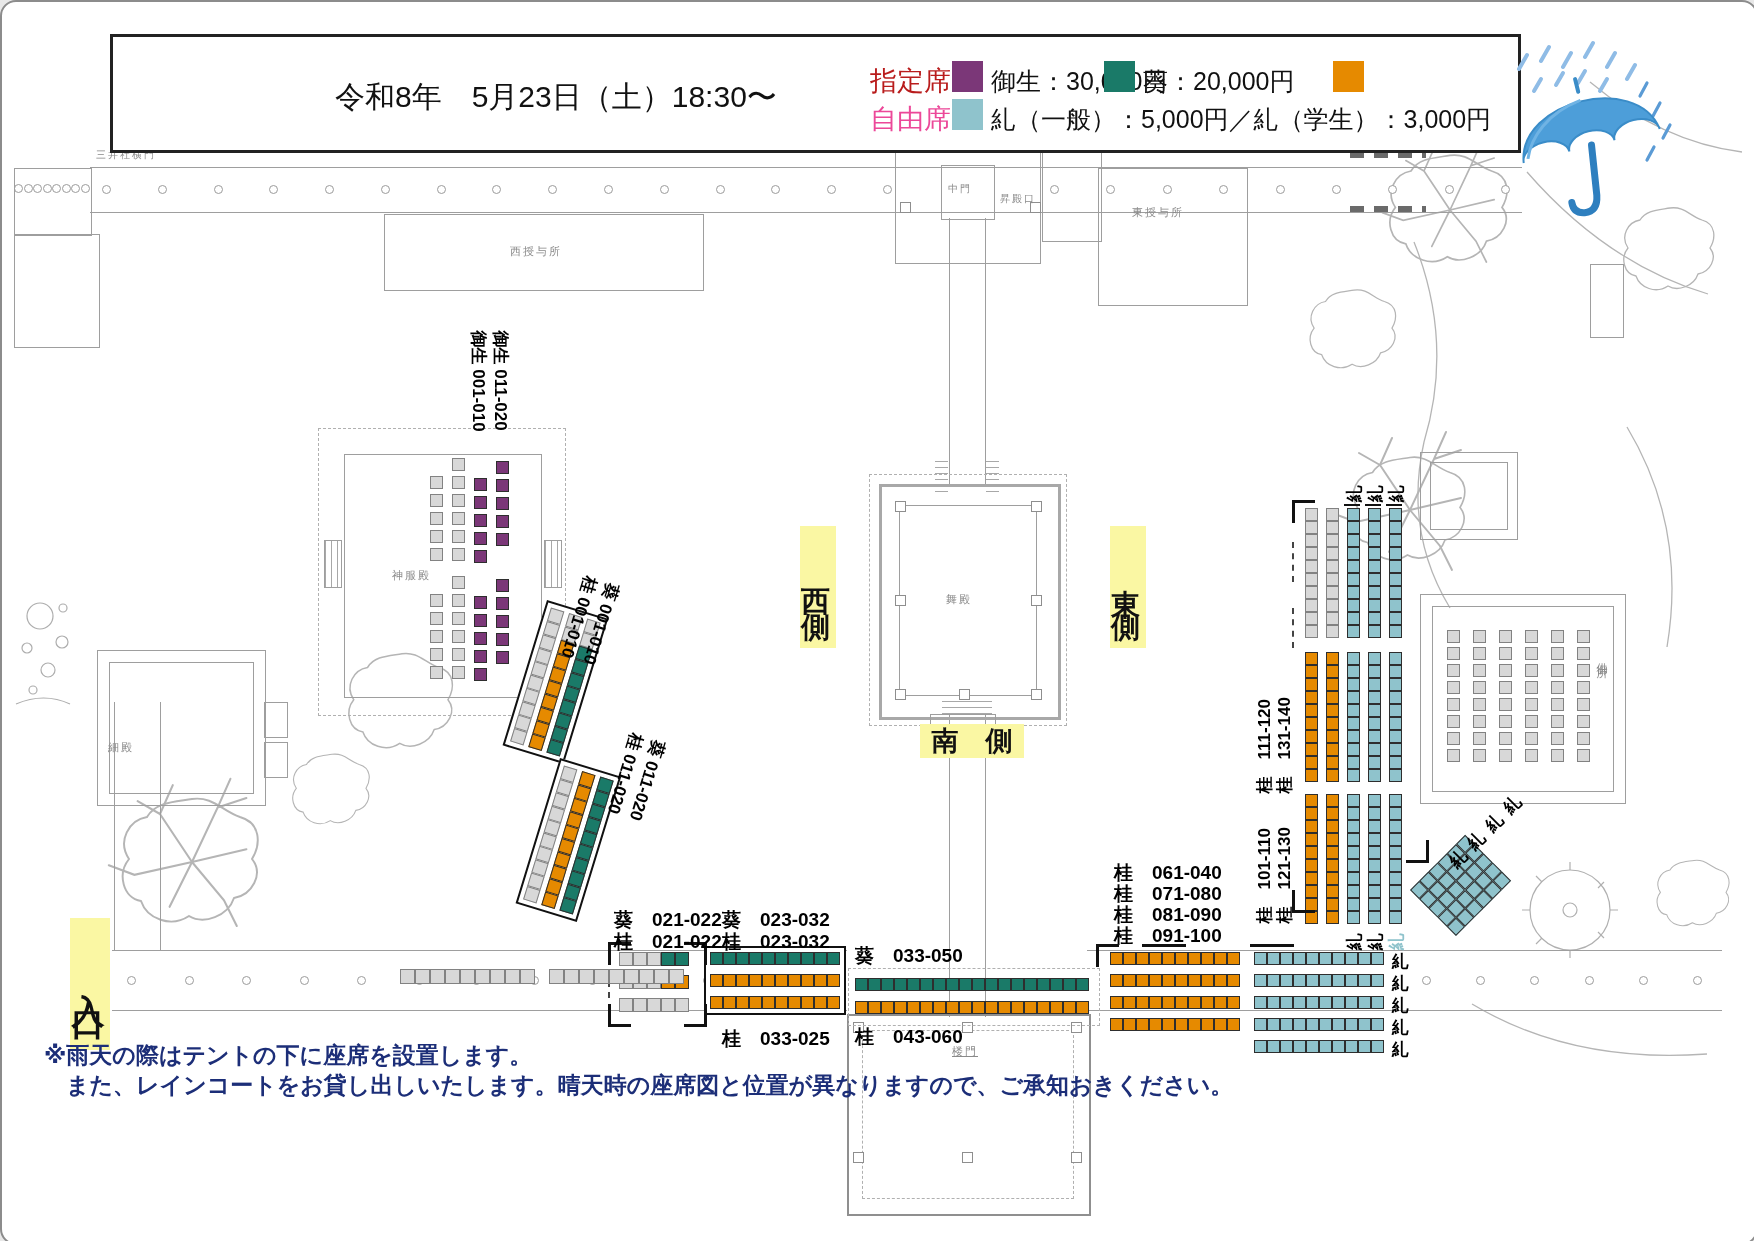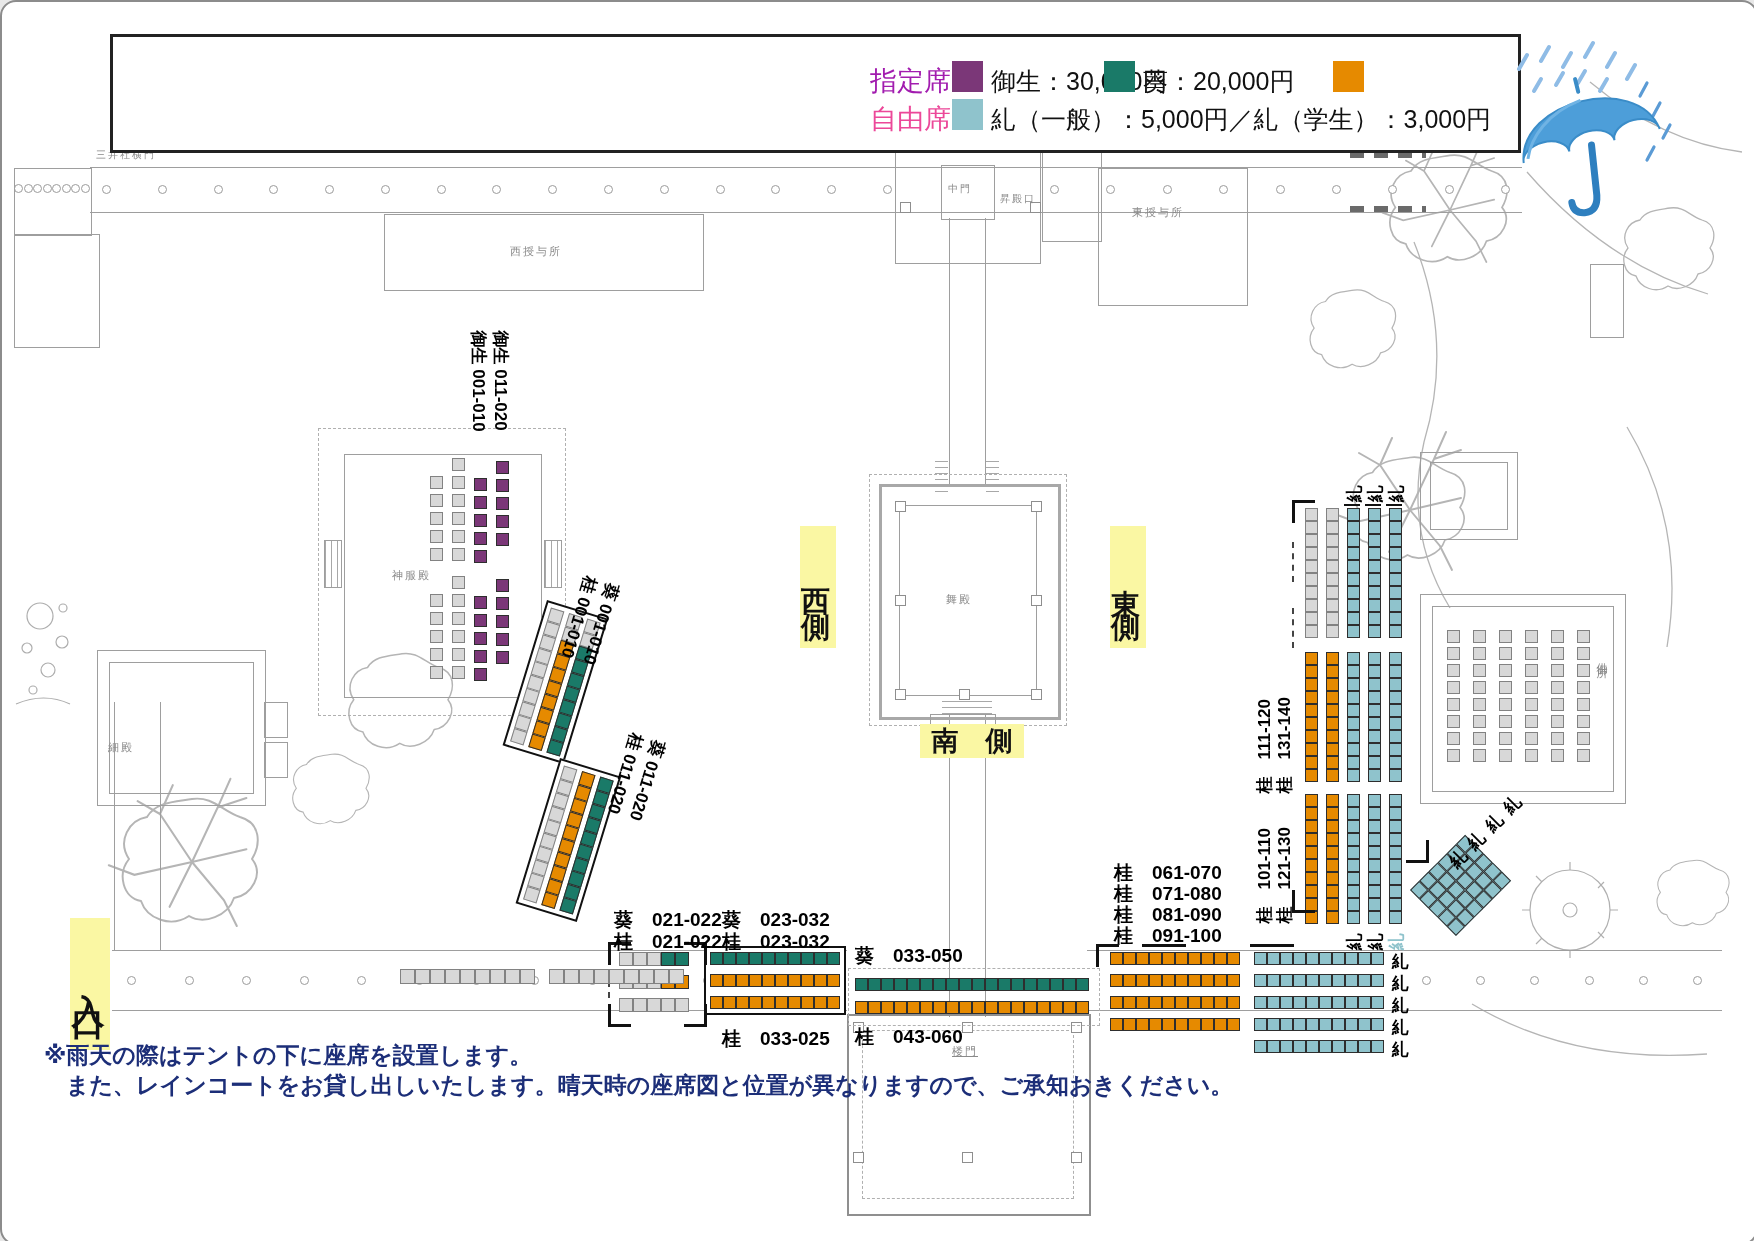--- a/index.html
+++ b/index.html
@@ -228,22 +228,23 @@
   <div class="b bdash" style="left:860px;top:1028px;width:210px;height:167px;"></div>
   <div class="post" style="left:851px;top:1020px;"></div>
   <div class="post" style="left:960px;top:1020px;"></div>
   <div class="post" style="left:1069px;top:1020px;"></div>
   <div class="post" style="left:851px;top:1150px;"></div>
   <div class="post" style="left:960px;top:1150px;"></div>
   <div class="post" style="left:1069px;top:1150px;"></div>
   <div class="lbl" style="left:950px;top:1042px;text-decoration:underline;">楼門</div>
 
   <div class="header">
-
-    <div style="position:absolute;left:757px;top:26px;font-size:27px;color:#a21caf;">指定席</div>
+    <div style="position:absolute;left:222px;top:40px;font-size:30px;color:#111;">令和8年　5月23日（土）18:30〜</div>
+
+    <div style="position:absolute;left:757px;top:26px;font-size:27px;color:#b91c1c;">指定席</div>
     <div style="position:absolute;left:839px;top:24px;width:31px;height:31px;background:#7B3778;"></div>
     <div style="position:absolute;left:878px;top:28px;font-size:25px;color:#111;">御生：30,000円</div>
     <div style="position:absolute;left:991px;top:24px;width:31px;height:31px;background:#1A7A68;"></div>
     <div style="position:absolute;left:1030px;top:28px;font-size:25px;color:#111;">葵：20,000円</div>
     <div style="position:absolute;left:1220px;top:24px;width:31px;height:31px;background:#E68A00;"></div>
 
     <div style="position:absolute;left:757px;top:64px;font-size:27px;color:#ec4899;">自由席</div>
     <div style="position:absolute;left:839px;top:62px;width:31px;height:31px;background:#8FC3CC;"></div>
     <div style="position:absolute;left:878px;top:66px;font-size:25px;color:#111;">糺（一般）：5,000円／糺（学生）：3,000円</div>
   </div>
@@ -531,21 +532,21 @@
         <div class="seat" style="width: 13px; height: 13px; background: rgb(230, 138, 0);"></div>
         <div class="seat" style="width: 13px; height: 13px; background: rgb(230, 138, 0);"></div>
         <div class="seat" style="width: 13px; height: 13px; background: rgb(230, 138, 0);"></div>
         <div class="seat" style="width: 13px; height: 13px; background: rgb(230, 138, 0);"></div>
         <div class="seat" style="width: 13px; height: 13px; background: rgb(230, 138, 0);"></div>
       </div>
     </div>
   <div class="slabel" style="left:853px;top:941px;">葵　033-050</div>
   <div class="slabel" style="left:853px;top:1022px;">桂　043-060</div>
 
-  <div class="slabel" style="left:1112px;top:858px;">桂　061-070</div>
+  <div class="slabel" style="left:1112px;top:858px;">桂　061-040</div>
   <div class="slabel" style="left:1112px;top:879px;">桂　071-080</div>
   <div class="slabel" style="left:1112px;top:900px;">桂　081-090</div>
   <div class="slabel" style="left:1112px;top:921px;">桂　091-100</div>
   <div class="crn" style="left:1094px;top:942px;border-top:3px solid #111;border-left:3px solid #111;"></div>
   <div class="hline" style="left:1140px;top:942px;width:44px;border-top:3px solid #111;z-index:6;"></div>
   <div class="hline" style="left:1248px;top:942px;width:44px;border-top:3px solid #111;z-index:6;"></div>
   <div class="seatbox seat-rows" style="left: 1108px; top: 950px; gap: 9px;">
       <div class="seat-row" style="gap: 0px;">
         <div class="seat" style="width: 13px; height: 13px; background: rgb(230, 138, 0);"></div>
         <div class="seat" style="width: 13px; height: 13px; background: rgb(230, 138, 0);"></div>

